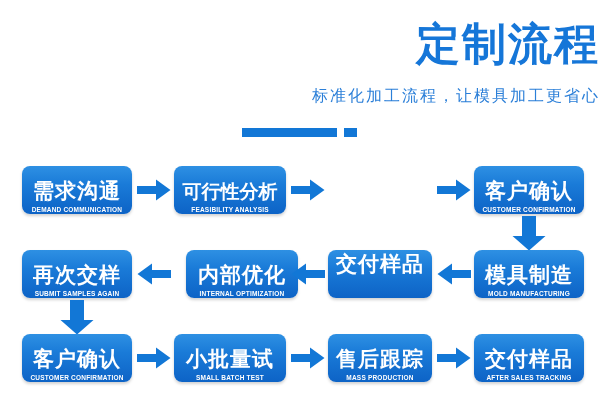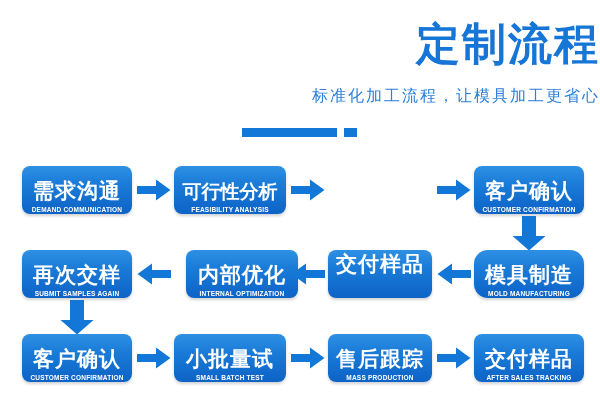--- a/index.html
+++ b/index.html
@@ -157,21 +157,21 @@
     <div class="cn">交付样品</div>
     <div class="en">DELIVERY SAMPLES</div>
   </div>
 
   <div class="arrow" style="left:437px;top:263px;">
     <svg width="34" height="22" viewBox="0 0 34 22">
         <path d="M34,7 L15,7 L15,0.5 L0.5,11 L15,21.5 L15,15 L34,15 Z" fill="#1277d6"></path>
       </svg>
   </div>
 
-  <div class="box" style="left:474px;top:250px;width:110px;height:48px;border-radius:14px;">
+  <div class="box" style="left:474px;top:250px;width:110px;height:48px;">
     <div class="cn">模具制造</div>
     <div class="en">MOLD MANUFACTURING</div>
   </div>
 
   <div class="arrow" style="left:60px;top:300px;">
     <svg width="34" height="35" viewBox="0 0 34 35">
         <path d="M10,0 L24,0 L24,20 L33.5,20 L17,34.5 L0.5,20 L10,20 Z" fill="#1277d6"></path>
       </svg>
   </div>
 

